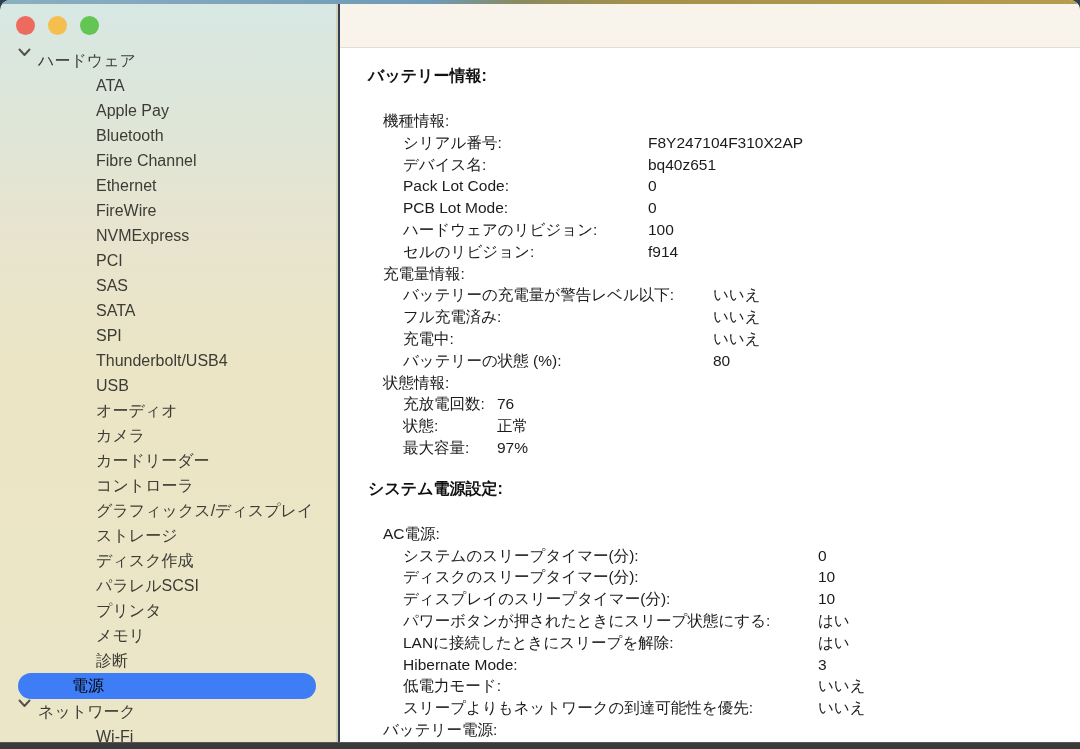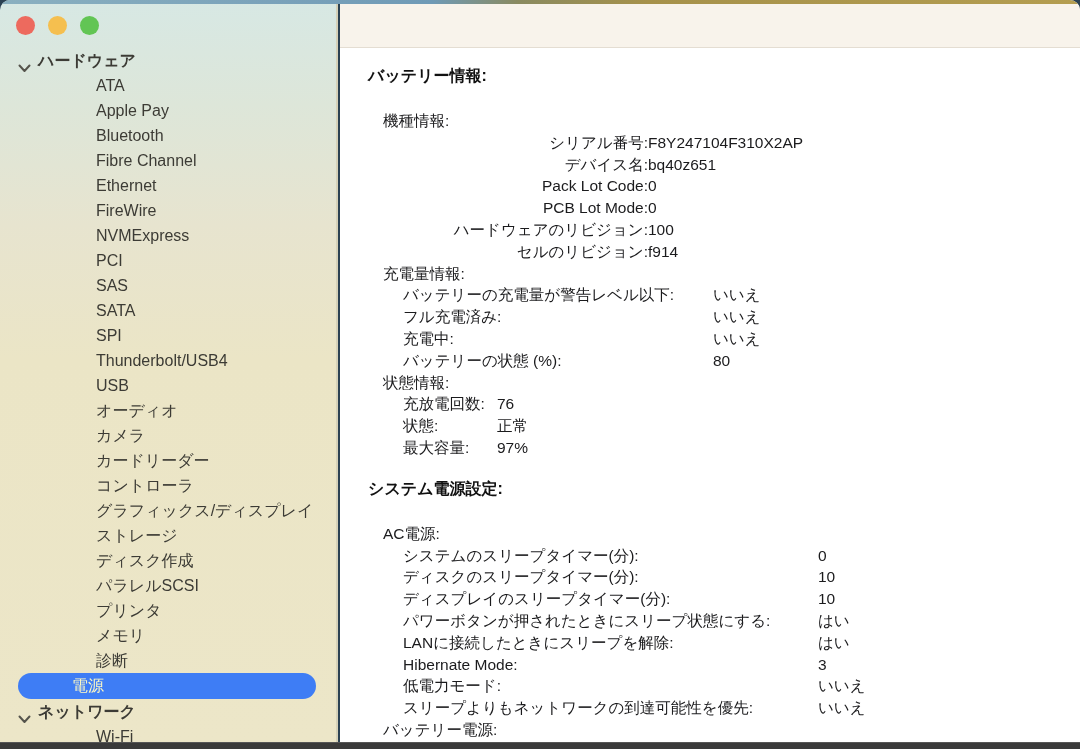--- a/index.html
+++ b/index.html
@@ -28,25 +28,25 @@
   .traffic-lights{position:absolute;top:16px;left:16px;display:flex;gap:13px;z-index:6;}
   .tl{width:19px;height:19px;border-radius:50%;display:inline-block;}
   .tl.red{background:#ed6a5e;}
   .tl.yellow{background:#f5bf4f;}
   .tl.green{background:#62c554;}
   .tree{
     position:absolute;top:48px;left:0;right:0;bottom:0;
     overflow:hidden;font-size:16px;color:#3c3b35;
   }
   .srow{height:25px;line-height:25px;white-space:nowrap;}
-  .srow.parent{padding-left:18px;display:flex;align-items:flex-end;gap:7px;font-weight:bold;}
+  .srow.parent{padding-left:18px;display:flex;align-items:flex-start;gap:7px;}
   .srow.child{padding-left:96px;}
   .srow.child.selected{
     margin-left:18px;margin-right:20px;padding-left:54px;
-    background:#3e7df5;color:#fef9c3;border-radius:13px;height:26px;line-height:26px;
+    background:#3e7df5;color:#000000;border-radius:13px;height:26px;line-height:26px;
   }
   .chev{display:inline-flex;align-items:center;}
   
   .content{
     position:absolute;top:0;left:340px;right:0;bottom:0;background:#ffffff;
   }
   .title-band{
     position:absolute;top:4px;left:0;right:0;height:43px;
     background:#f8f3eb;border-bottom:1px solid #e4ddd2;
   }
@@ -55,21 +55,21 @@
     padding:20px 0 0 28px;box-sizing:border-box;overflow:hidden;
     color:#1b1b1d;font-size:15.5px;border-radius:10px;
   }
   .section-title{font-weight:bold;font-size:16px;line-height:16px;color:#111;margin:0 0 26px 0;}
   .section + .section{margin-top:22px;}
   .group-heading{margin-left:15px;line-height:21.8px;}
   .grow{display:flex;margin-left:35px;line-height:21.8px;}
   .grow .lab{flex:0 0 auto;}
   .grow .val{flex:0 0 auto;}
   
-  .w-model .lab{width:245px;text-align:right;}
+  .w-model .lab{width:245px;}
   .w-charge .lab{width:310px;}
   .w-health .lab{width:94px;}
   .w-ac .lab{width:415px;}
   
   .bottom-bar{
     position:absolute;left:0;right:0;bottom:0;height:6px;background:#3a3a3a;z-index:7;
     border-top:1px solid #565656;
   }
 </style>
 </head>

